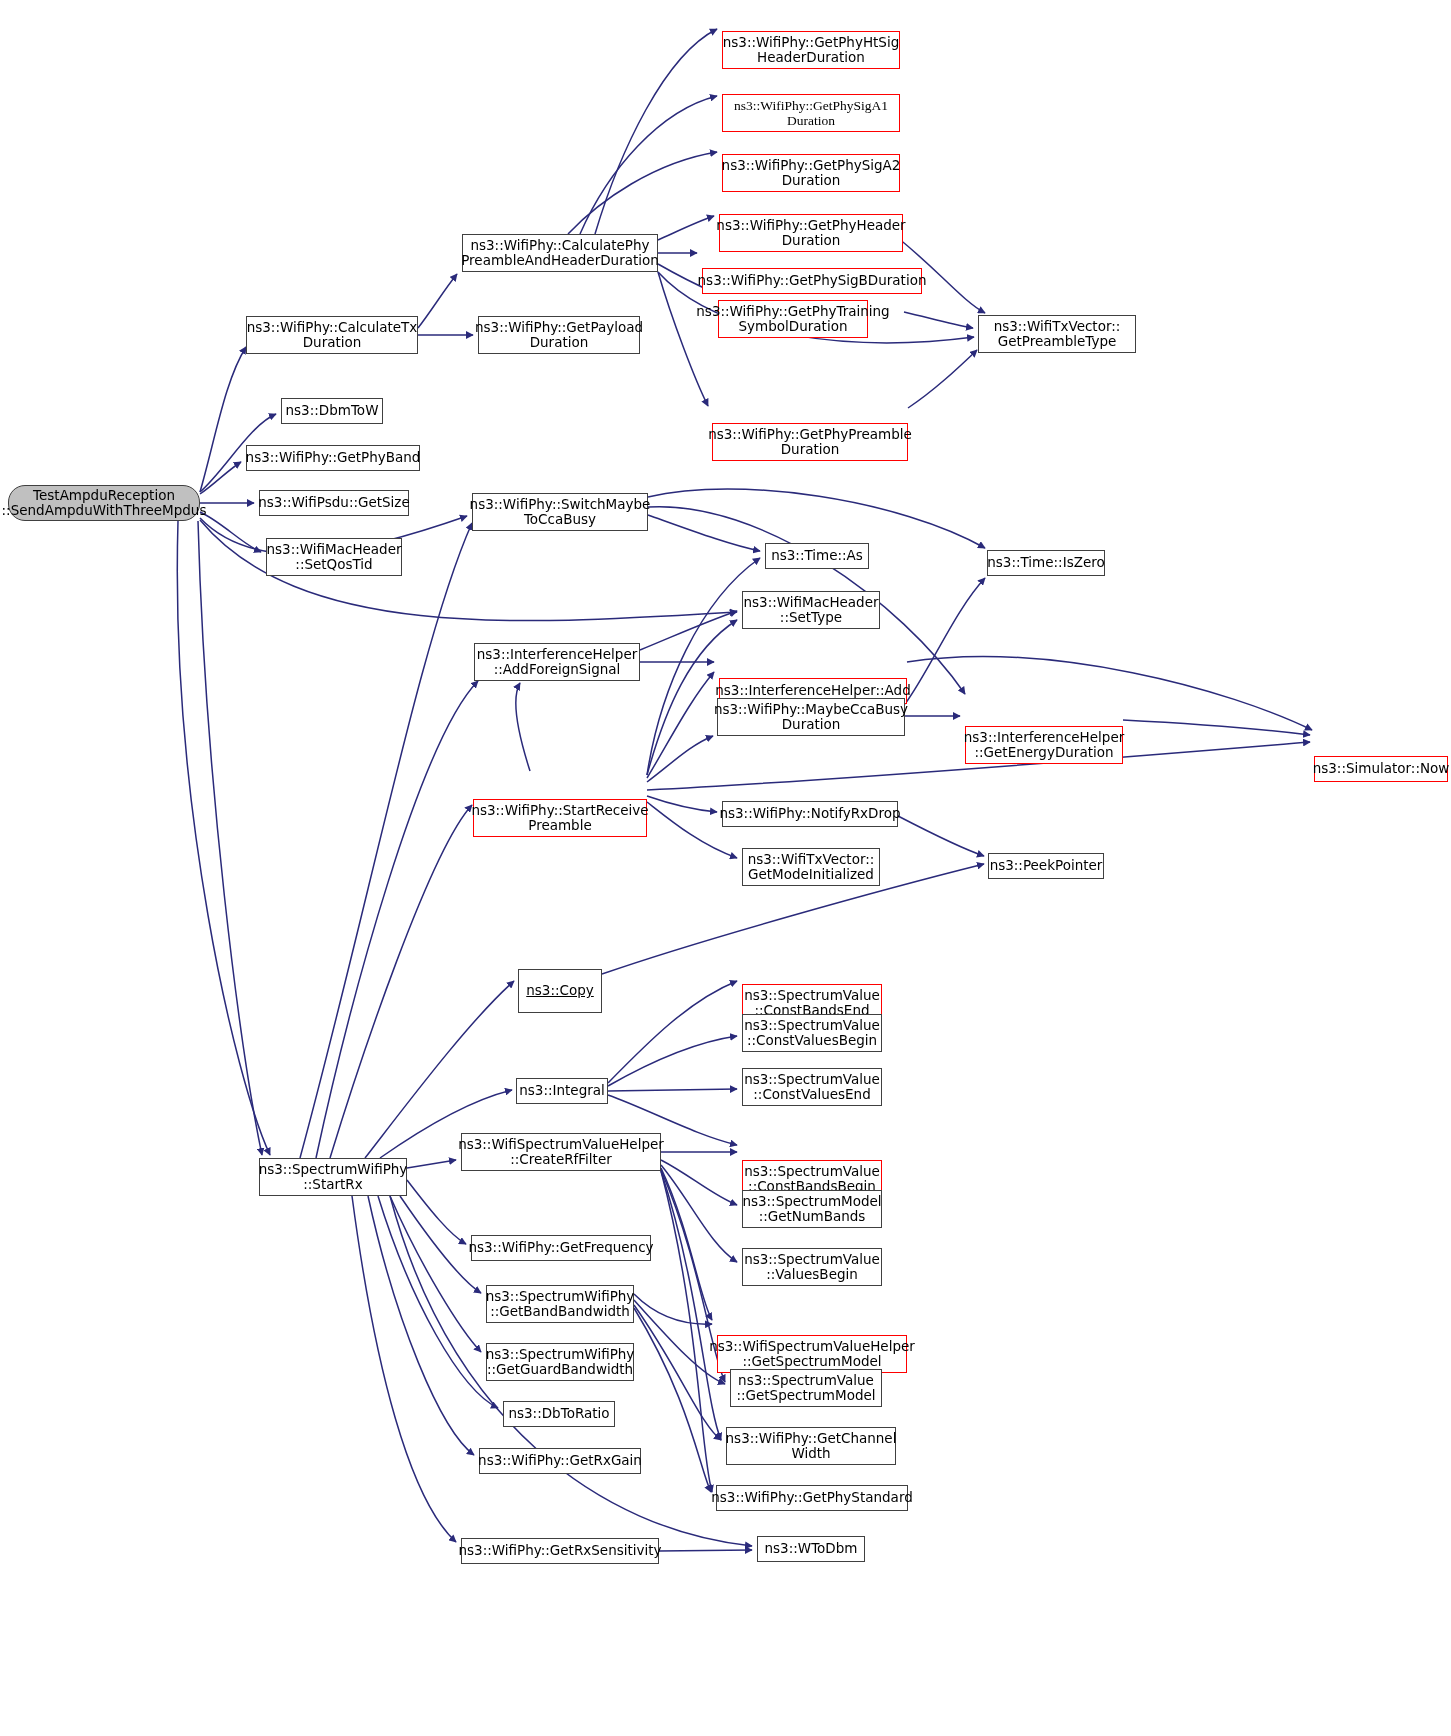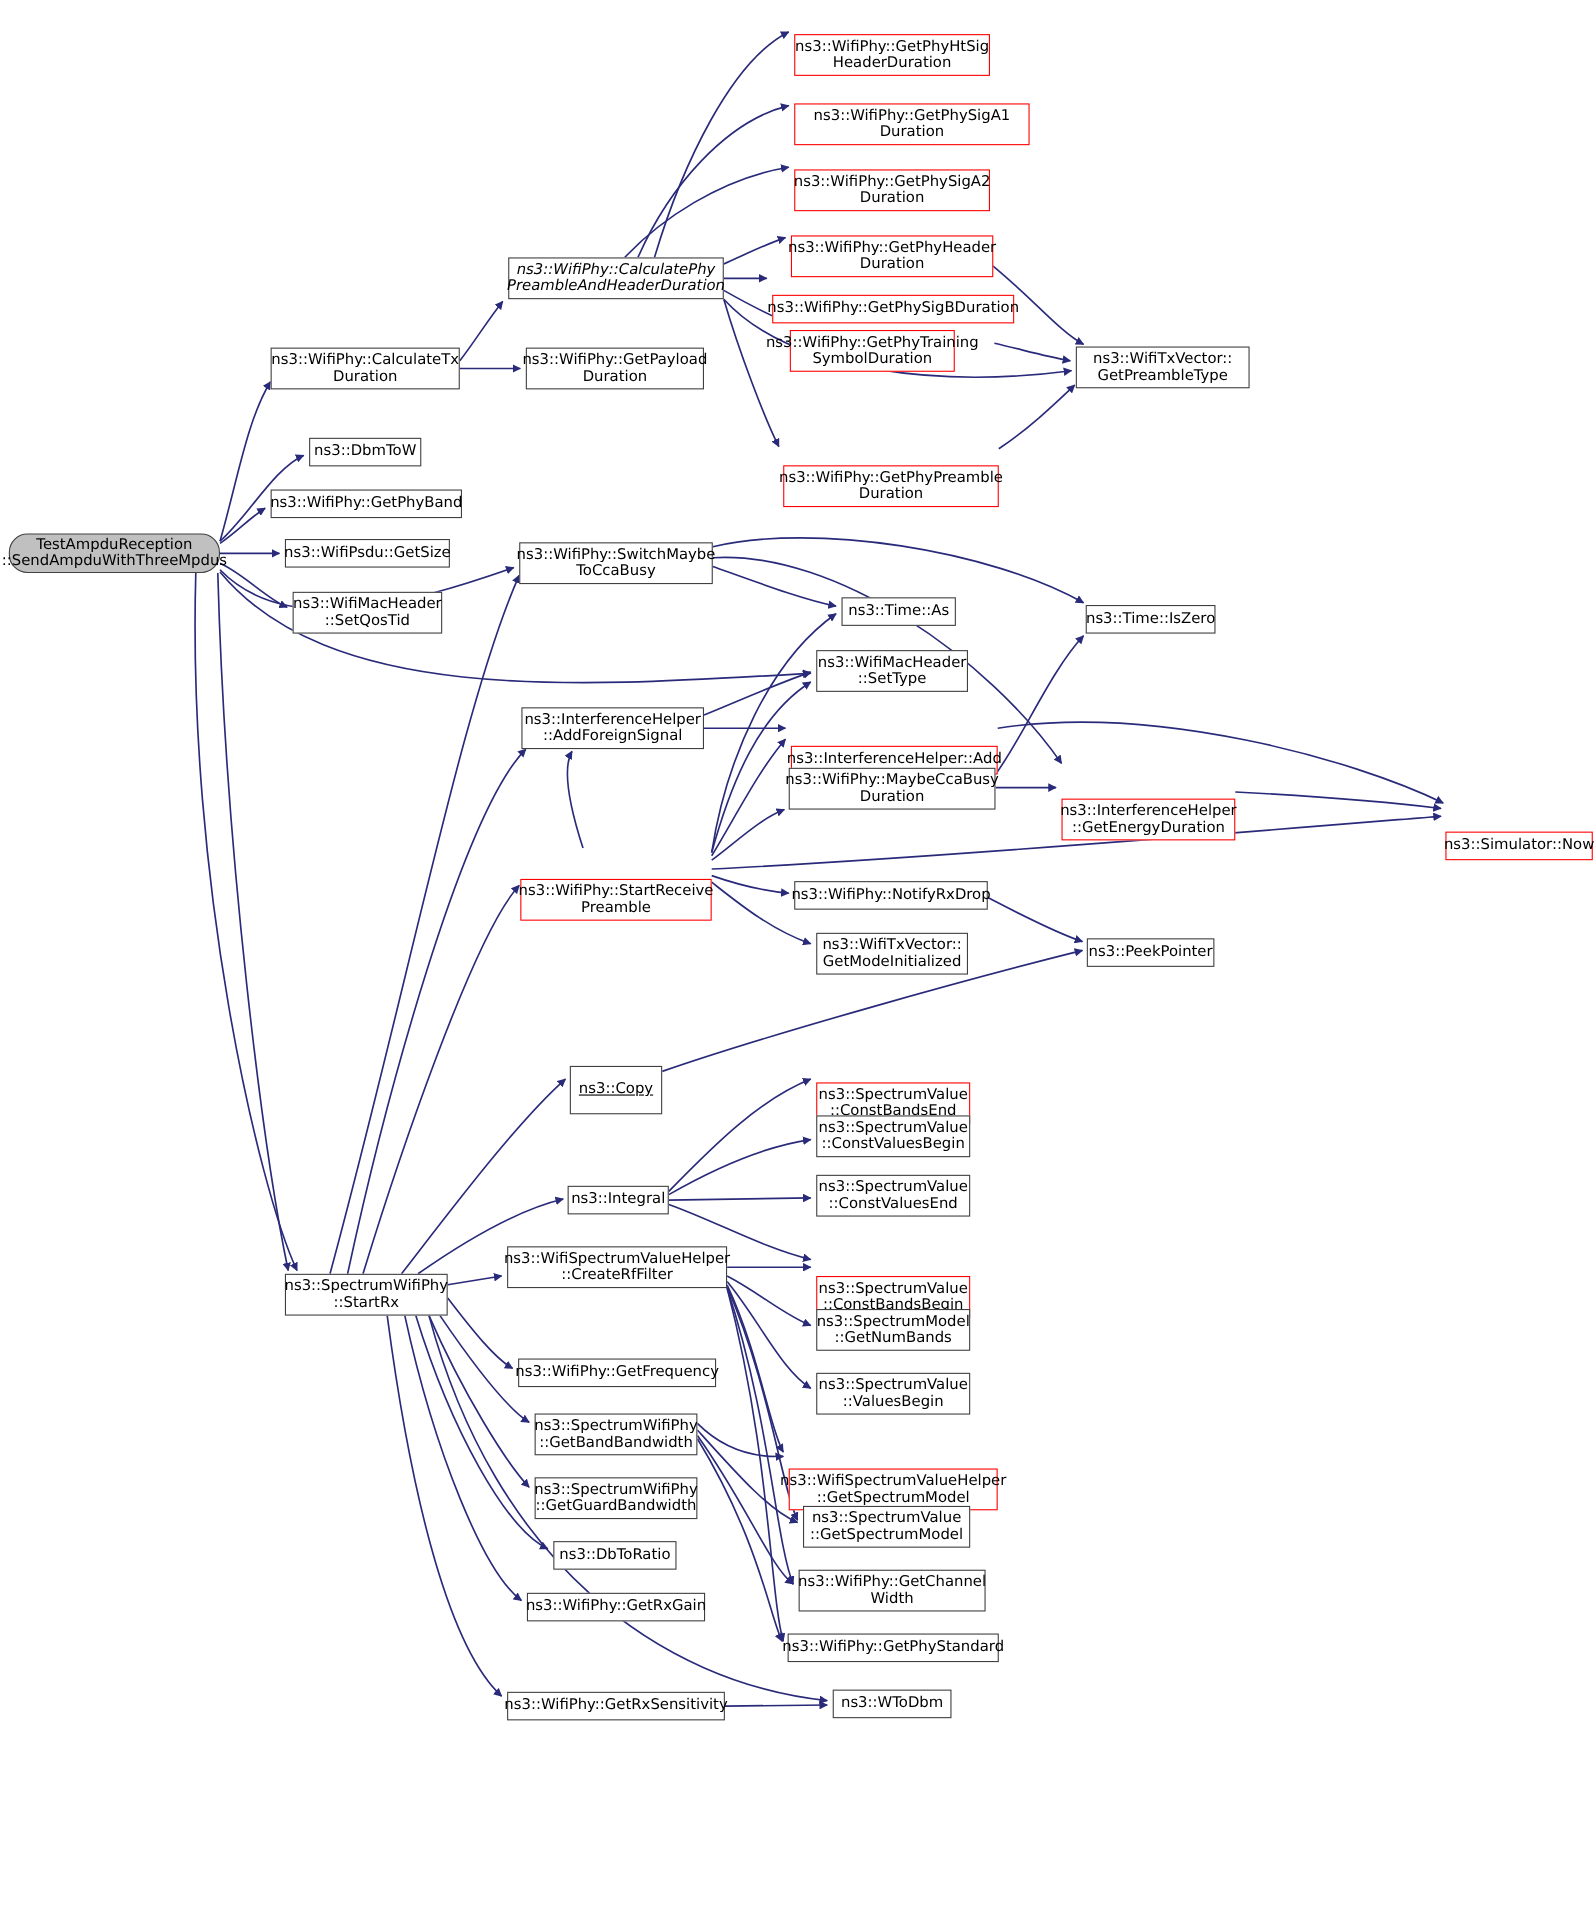--- a/index.html
+++ b/index.html
@@ -136,27 +136,27 @@
   <div id="node-group">
       <div class="node root" style="left: 8px; top: 485px; width: 192px; height: 36px;">TestAmpduReception
 ::SendAmpduWithThreeMpdus</div>
       <div class="node" style="left: 246px; top: 316px; width: 172px; height: 38px;">ns3::WifiPhy::CalculateTx
 Duration</div>
       <div class="node" style="left: 281px; top: 398px; width: 102px; height: 26px;">ns3::DbmToW</div>
       <div class="node" style="left: 246px; top: 445px; width: 174px; height: 26px;">ns3::WifiPhy::GetPhyBand</div>
       <div class="node" style="left: 259px; top: 490px; width: 150px; height: 26px;">ns3::WifiPsdu::GetSize</div>
       <div class="node" style="left: 266px; top: 538px; width: 136px; height: 38px;">ns3::WifiMacHeader
 ::SetQosTid</div>
-      <div class="node" style="left: 462px; top: 234px; width: 196px; height: 38px; font-style: italic;">ns3::WifiPhy::CalculatePhy
+      <div class="node" style="left: 462px; top: 234px; width: 196px; height: 38px;">ns3::WifiPhy::CalculatePhy
 PreambleAndHeaderDuration</div>
       <div class="node" style="left: 478px; top: 316px; width: 162px; height: 38px;">ns3::WifiPhy::GetPayload
 Duration</div>
       <div class="node red" style="left: 722px; top: 3px; width: 178px; height: 38px;">ns3::WifiPhy::GetPhyHtSig
 HeaderDuration</div>
-      <div class="node red" style="left: 722px; top: 66px; width: 214px; height: 38px;">ns3::WifiPhy::GetPhySigA1
+      <div class="node red" style="left: 722px; top: 66px; width: 178px; height: 38px; font-family: Liberation Serif, serif;">ns3::WifiPhy::GetPhySigA1
 Duration</div>
       <div class="node red" style="left: 722px; top: 126px; width: 178px; height: 38px;">ns3::WifiPhy::GetPhySigA2
 Duration</div>
       <div class="node red" style="left: 719px; top: 186px; width: 184px; height: 38px;">ns3::WifiPhy::GetPhyHeader
 Duration</div>
       <div class="node red" style="left: 702px; top: 240px; width: 220px; height: 26px;">ns3::WifiPhy::GetPhySigBDuration</div>
       <div class="node red" style="left: 718px; top: 272px; width: 150px; height: 38px;">ns3::WifiPhy::GetPhyTraining
 SymbolDuration</div>
       <div class="node red" style="left: 712px; top: 395px; width: 196px; height: 38px;">ns3::WifiPhy::GetPhyPreamble
 Duration</div>

